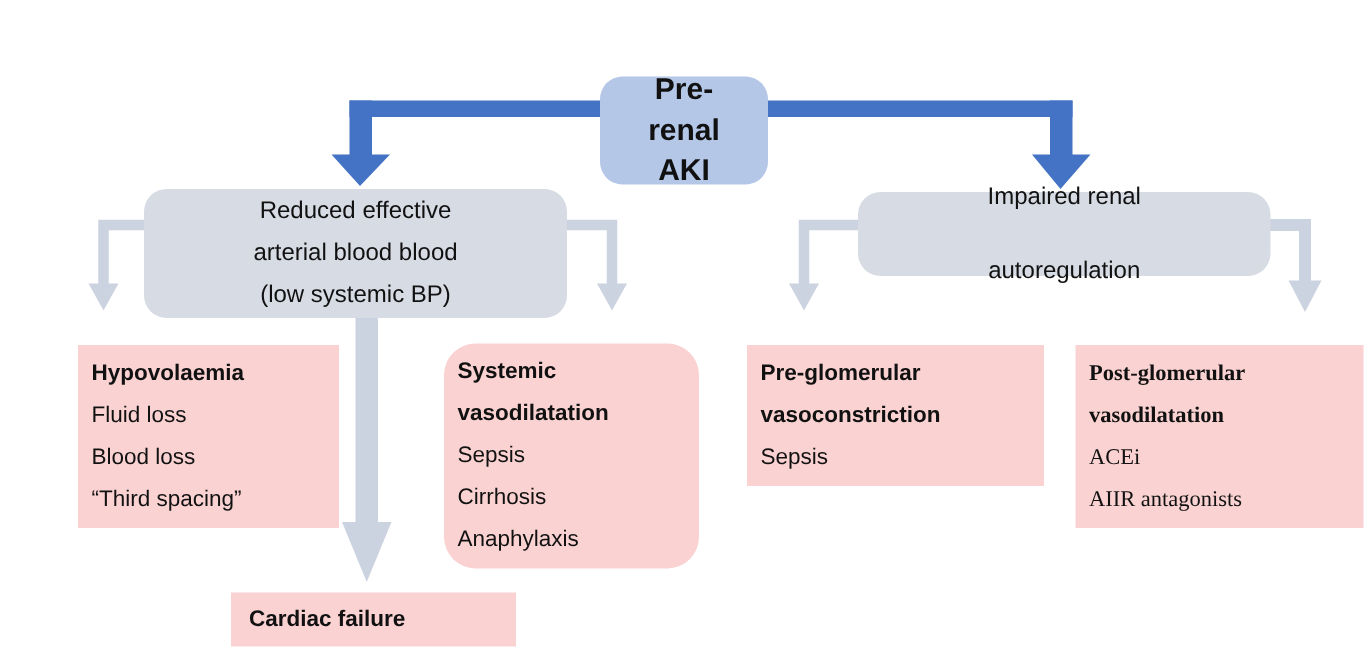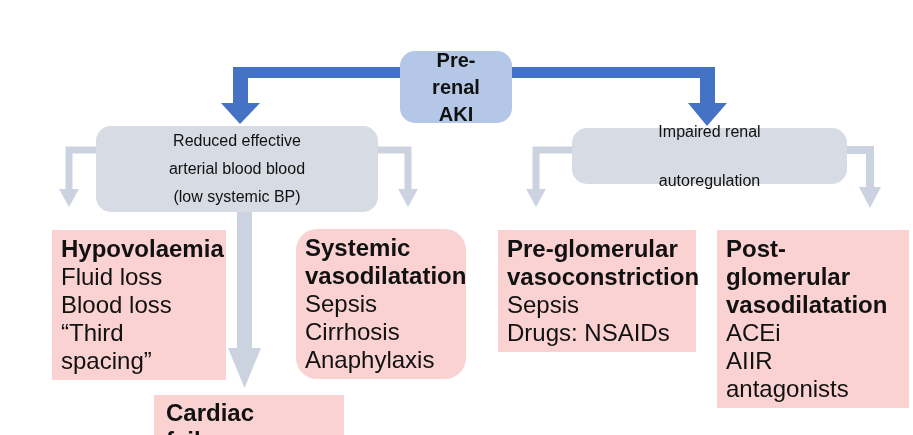--- a/index.html
+++ b/index.html
@@ -47,31 +47,31 @@
     font-size: 16px;
     line-height: 28px;
     font-weight: 400;
   }
   .branch-node div { white-space: nowrap; }
   #branch-left  { left: 96px;  top: 126px; width: 282px; height: 86px; }
   #branch-right { left: 572px; top: 128px; width: 275px; height: 56px; gap: 21px; }
   .cause {
     position: absolute;
     background: #fad2d2;
-    font-size: 24px;
+    font-size: 15px;
     line-height: 28px;
     padding: 5px 9px;
     box-sizing: border-box;
   }
   .cause-heading { font-weight: 700; }
   #cause-hypovolaemia { left: 52px;  top: 230px; width: 174px; }
   #cause-systemic     { left: 296px; top: 229px; width: 170px; border-radius: 21px; }
   #cause-cardiac      { left: 154px; top: 395px; width: 190px; padding: 4px 12px; }
   #cause-preglom      { left: 498px; top: 230px; width: 198px; }
-  #cause-postglom     { left: 717px; top: 230px; width: 192px; }
+  #cause-postglom     { left: 717px; top: 230px; width: 192px; font-family: Liberation Serif, serif; }
 </style>
 </head>
 <body>
 
 <div id="canvas">
 
   <svg id="connector-layer" viewBox="0 0 913 435" xmlns="http://www.w3.org/2000/svg">
 
     <g>
       <rect x="233" y="67" width="482" height="11" fill="#4472c4"></rect>
@@ -139,21 +139,20 @@
   </div>
 
   <div class="cause" id="cause-cardiac">
     <div class="cause-heading">Cardiac failure</div>
   </div>
 
   <div class="cause" id="cause-preglom">
     <div class="cause-heading">Pre-glomerular vasoconstriction</div>
     <div>
         <div>Sepsis</div>
-        <div>Drugs: NSAIDs</div>
       </div>
   </div>
 
   <div class="cause" id="cause-postglom">
     <div class="cause-heading">Post-glomerular vasodilatation</div>
     <div>
         <div>ACEi</div>
         <div>AIIR antagonists</div>
       </div>
   </div>

